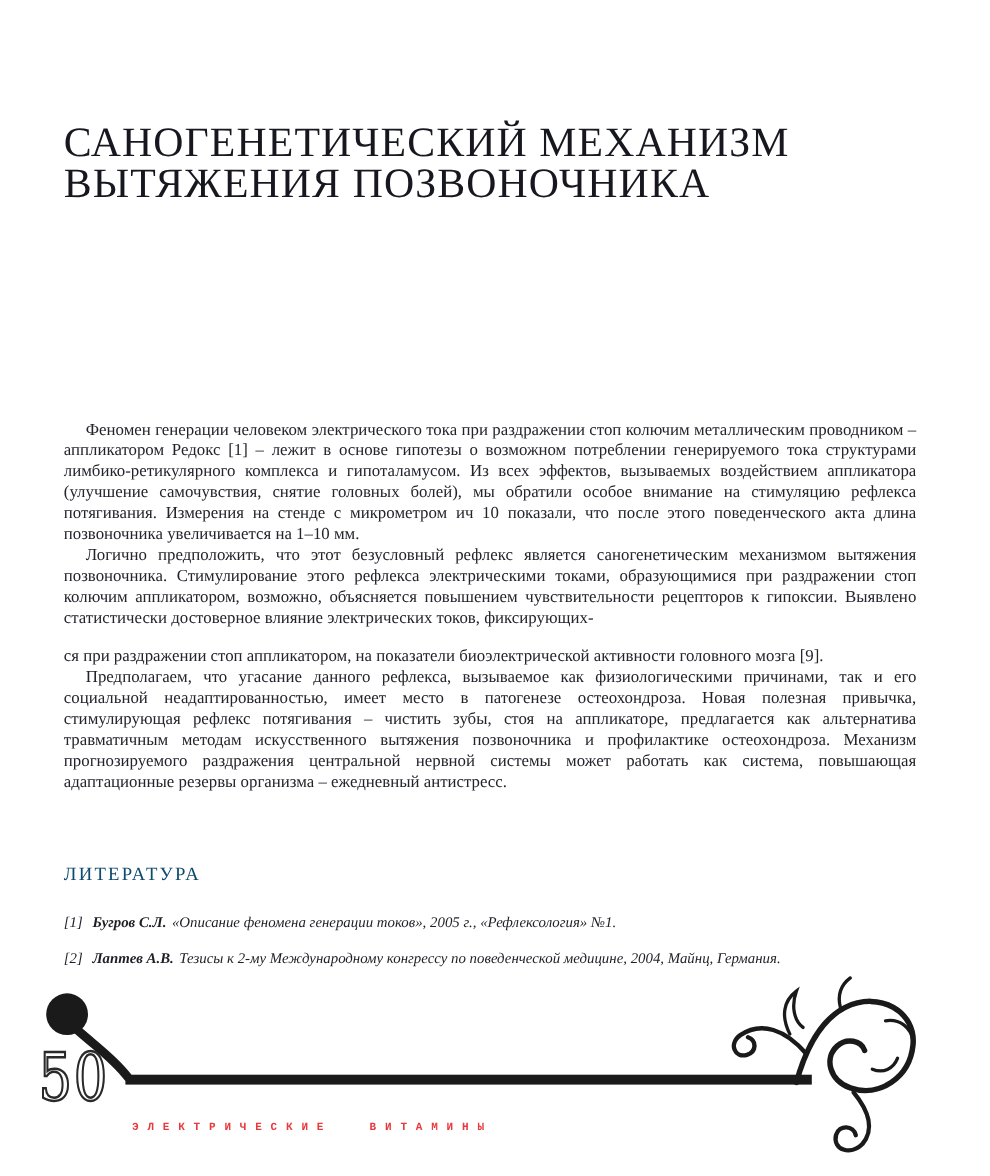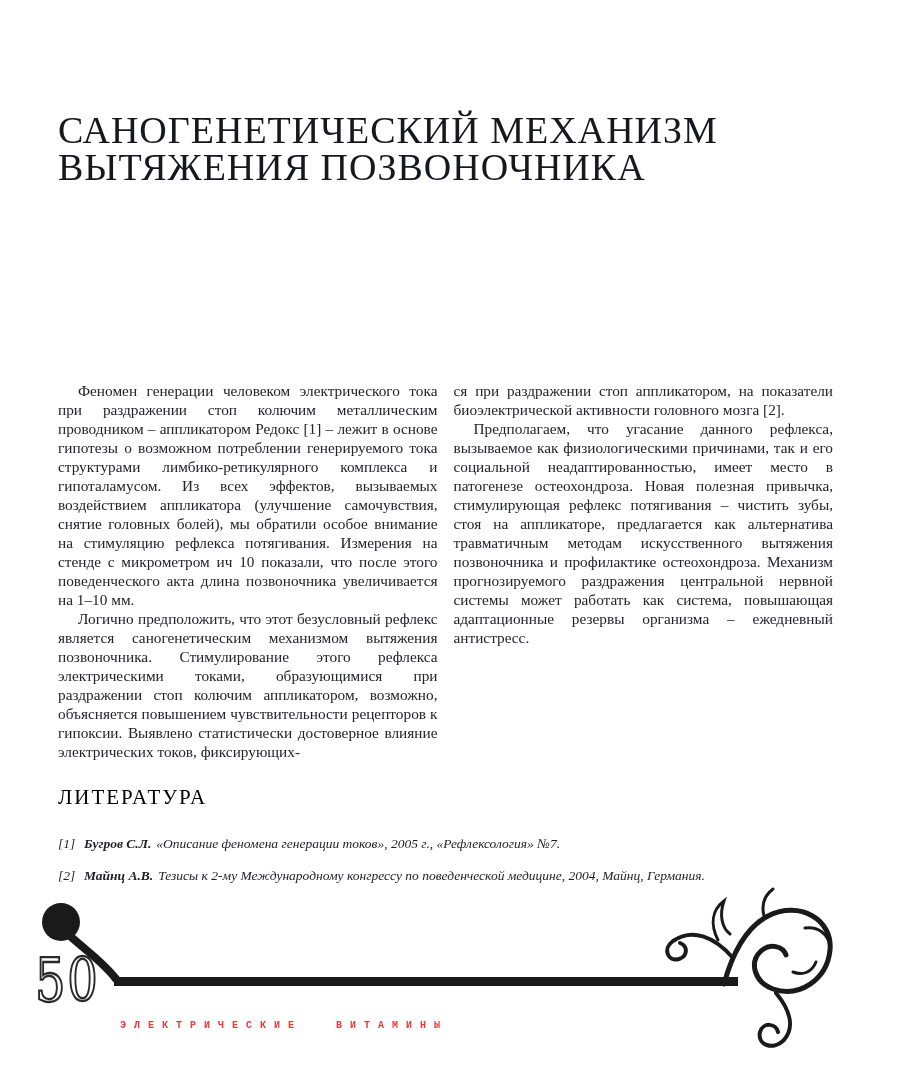--- a/index.html
+++ b/index.html
@@ -19,33 +19,33 @@
     letter-spacing:1px; color:#17171f;
   }
   .byline {
     position:absolute; left:58px; top:199px; width:700px;
     font-family:"Liberation Serif", serif;
     font-style:italic; font-weight:bold;
     font-size:15px; line-height:17.5px; color:#1c1c24;
   }
   .columns {
     position:absolute; left:58px; top:381px; width:775px;
-    display:flex; gap:16px;
+    display:flex; gap:16px;flex-direction:column;
   }
   .col { flex:1; }
   .para {
     font-size:15.3px; line-height:19px;
     text-align:justify; color:#23232b;
   }
   .para.indent { text-indent:20px; }
   .literature {
     position:absolute; left:58px; top:785px; width:790px;
   }
   .lit-heading {
-    font-size:21px; letter-spacing:2px; color:#000000;
+    font-size:17px; letter-spacing:2px; color:#0c4a6e;
     margin-bottom:26px; font-weight:400;
   }
   .ref {
     display:flex; align-items:baseline;
     font-style:italic; font-size:13.5px; line-height:15px;
     margin-bottom:17px; color:#1e1e26;
   }
   .ref-marker { width:26px; flex:0 0 26px; }
   .ref-author { font-weight:bold; margin-right:5px; }
   .footer-ornament {
@@ -80,34 +80,34 @@
     <div>ВЫТЯЖЕНИЯ ПОЗВОНОЧНИКА</div>
   </div>
 
 
   <div class="columns">
     <div class="col">
       <p class="para indent">Феномен генерации человеком электрического тока при раздражении стоп колючим металлическим проводником – аппликатором Редокс [1] – лежит в основе гипотезы о возможном потреблении генерируемого тока структурами лимбико-ретикулярного комплекса и гипоталамусом. Из всех эффектов, вызываемых воздействием аппликатора (улучшение самочувствия, снятие головных болей), мы обратили особое внимание на стимуляцию рефлекса потягивания. Измерения на стенде с микрометром ич 10 показали, что после этого поведенческого акта длина позвоночника увеличивается на 1–10 мм.</p>
       <p class="para indent">Логично предположить, что этот безусловный рефлекс является саногенетическим механизмом вытяжения позвоночника. Стимулирование этого рефлекса электрическими токами, образующимися при раздражении стоп колючим аппликатором, возможно, объясняется повышением чувствительности рецепторов к гипоксии. Выявлено статистически достоверное влияние электрических токов, фиксирующих-</p>
     </div>
     <div class="col">
-      <p class="para">ся при раздражении стоп аппликатором, на показатели биоэлектрической активности головного мозга [2].</p>
+      <p class="para">ся при раздражении стоп аппликатором, на показатели биоэлектрической активности головного мозга [9].</p>
       <p class="para indent">Предполагаем, что угасание данного рефлекса, вызываемое как физиологическими причинами, так и его социальной неадаптированностью, имеет место в патогенезе остеохондроза. Новая полезная привычка, стимулирующая рефлекс потягивания – чистить зубы, стоя на аппликаторе, предлагается как альтернатива травматичным методам искусственного вытяжения позвоночника и профилактике остеохондроза. Механизм прогнозируемого раздражения центральной нервной системы может работать как система, повышающая адаптационные резервы организма – ежедневный антистресс.</p>
     </div>
   </div>
 
   <div class="literature">
     <div class="lit-heading">ЛИТЕРАТУРА</div>
     <div class="ref">
       <span class="ref-marker">[1]</span>
-      <span class="ref-body"><b class="ref-author">Бугров С.Л.</b><span class="ref-text">«Описание феномена генерации токов», 2005 г., «Рефлексология» №7.</span></span>
+      <span class="ref-body"><b class="ref-author">Бугров С.Л.</b><span class="ref-text">«Описание феномена генерации токов», 2005 г., «Рефлексология» №1.</span></span>
     </div>
     <div class="ref">
       <span class="ref-marker">[2]</span>
-      <span class="ref-body"><b class="ref-author">Майнц А.В.</b><span class="ref-text">Тезисы к 2-му Международному конгрессу по поведенческой медицине, 2004, Майнц, Германия.</span></span>
+      <span class="ref-body"><b class="ref-author">Лаптев А.В.</b><span class="ref-text">Тезисы к 2-му Международному конгрессу по поведенческой медицине, 2004, Майнц, Германия.</span></span>
     </div>
   </div>
 
   <svg class="footer-ornament" viewBox="0 0 900 1069" xmlns="http://www.w3.org/2000/svg">
     <g fill="#1a1a1a" stroke="none">
       <circle cx="61" cy="922" r="19"></circle>
     </g>
     <path d="M 70 936 C 88 952, 104 963, 116 979" stroke="#1a1a1a" stroke-width="8" fill="none" stroke-linecap="round"></path>
     <rect x="114" y="977" width="624" height="9" fill="#1a1a1a"></rect>
     <g stroke="#1a1a1a" fill="none" stroke-linecap="round">

